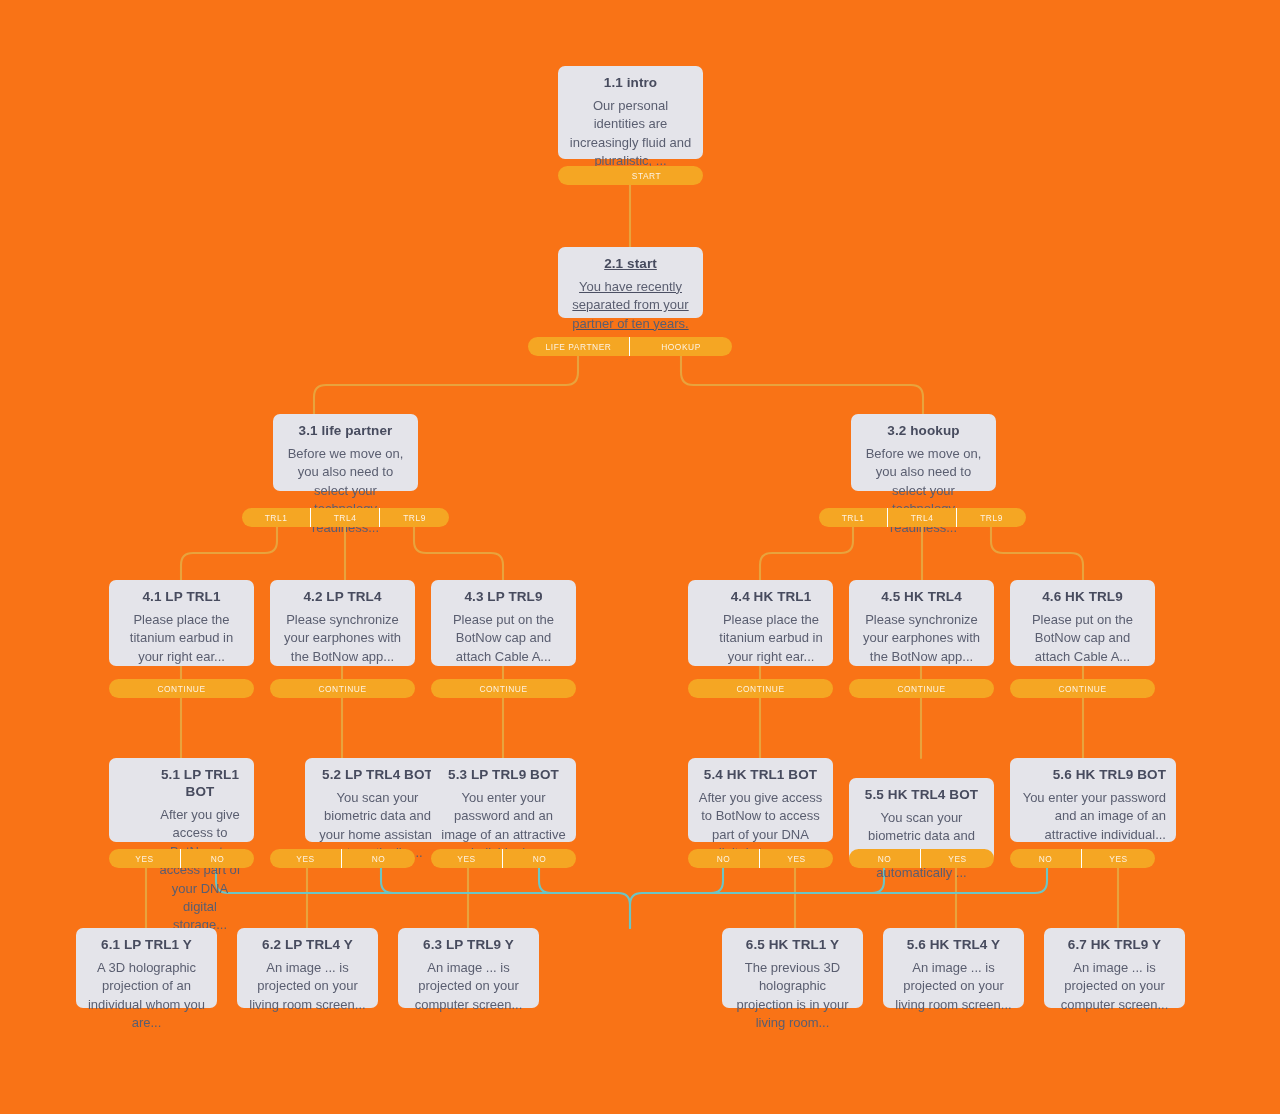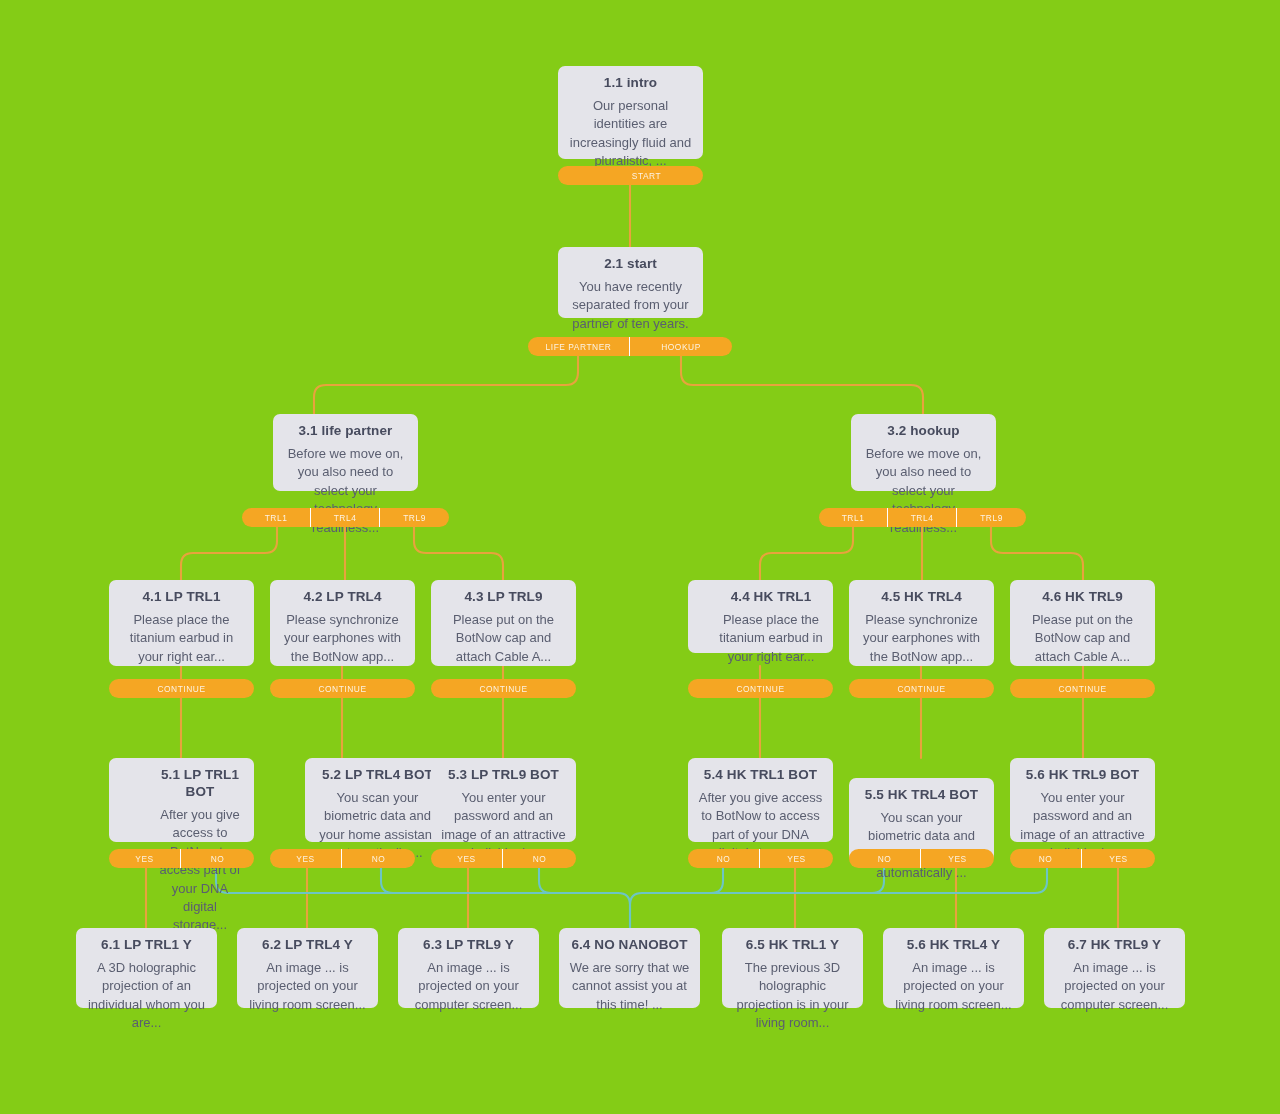--- a/index.html
+++ b/index.html
@@ -8,21 +8,21 @@
     background: #ffffff;
   }
   body {
     font-family: "Liberation Sans", sans-serif;
     -webkit-font-smoothing: antialiased;
   }
   #canvas {
     position: relative;
     width: 1280px;
     height: 1114px;
-    background: #84cc16;
+    background: #f97316;
     overflow: hidden;
   }
   #wires {
     position: absolute;
     left: 0;
     top: 0;
     width: 1280px;
     height: 1114px;
     pointer-events: none;
   }
@@ -137,21 +137,21 @@
   </svg>
 
   <div class="node" style="left:558px; top:66px; width:145px; height:93px;">
     <div class="title">1.1 intro</div>
     <div class="body">Our personal identities are increasingly fluid and pluralistic, ...</div>
   </div>
   <div class="btnrow" style="left:558px; top:166px; width:145px;">
     <div class="btn" style="width:145px;padding-left:32px;">START</div>
   </div>
 
-  <div class="node" style="left:558px; top:247px; width:145px; height:71px;">
+  <div class="node" style="left:558px; top:247px; width:145px; height:71px;text-decoration:underline;">
     <div class="title">2.1 start</div>
     <div class="body">You have recently separated from your partner of ten years. ...</div>
   </div>
   <div class="btnrow" style="left:528px; top:337px; width:204px;">
     <div class="btn" style="width:102px;">LIFE PARTNER</div>
     <div class="btn" style="width:102px;">HOOKUP</div>
   </div>
 
   <div class="node" style="left:273px; top:414px; width:145px; height:77px;">
     <div class="title">3.1 life partner</div>
@@ -190,21 +190,21 @@
   </div>
 
   <div class="node" style="left:431px; top:580px; width:145px; height:86px;">
     <div class="title">4.3 LP TRL9</div>
     <div class="body">Please put on the BotNow cap and attach Cable A...</div>
   </div>
   <div class="btnrow" style="left:431px; top:679px; width:145px;">
     <div class="btn" style="width:145px;">CONTINUE</div>
   </div>
 
-  <div class="node" style="left:688px; top:580px; width:145px; height:73px;padding-left:31px;">
+  <div class="node" style="left:688px; top:580px; width:145px; height:86px;padding-left:31px;">
     <div class="title">4.4 HK TRL1</div>
     <div class="body">Please place the titanium earbud in your right ear...</div>
   </div>
   <div class="btnrow" style="left:688px; top:679px; width:145px;">
     <div class="btn" style="width:145px;">CONTINUE</div>
   </div>
 
   <div class="node" style="left:849px; top:580px; width:145px; height:86px;">
     <div class="title">4.5 HK TRL4</div>
     <div class="body">Please synchronize your earphones with the BotNow app...</div>
@@ -259,21 +259,21 @@
 
   <div class="node" style="left:849px; top:758px; width:145px; height:84px;margin-top:20px;">
     <div class="title">5.5 HK TRL4 BOT</div>
     <div class="body">You scan your biometric data and your home assistant automatically ...</div>
   </div>
   <div class="btnrow" style="left:849px; top:849px; width:145px;">
     <div class="btn" style="width:72px;">NO</div>
     <div class="btn" style="width:73px;">YES</div>
   </div>
 
-  <div class="node" style="left:1010px; top:758px; width:145px; height:84px;">
+  <div class="node" style="left:1010px; top:758px; width:166px; height:84px;text-align:right;">
     <div class="title">5.6 HK TRL9 BOT</div>
     <div class="body">You enter your password and an image of an attractive individual...</div>
   </div>
   <div class="btnrow" style="left:1010px; top:849px; width:145px;">
     <div class="btn" style="width:72px;">NO</div>
     <div class="btn" style="width:73px;">YES</div>
   </div>
 
   <div class="node" style="left:76px; top:928px; width:141px; height:80px;">
     <div class="title">6.1 LP TRL1 Y</div>
@@ -283,24 +283,20 @@
   <div class="node" style="left:237px; top:928px; width:141px; height:80px;">
     <div class="title">6.2 LP TRL4 Y</div>
     <div class="body">An image ... is projected on your  living room screen...</div>
   </div>
 
   <div class="node" style="left:398px; top:928px; width:141px; height:80px;">
     <div class="title">6.3 LP TRL9 Y</div>
     <div class="body">An image ... is projected on your computer screen...</div>
   </div>
 
-  <div class="node" style="left:559px; top:928px; width:141px; height:80px;">
-    <div class="title">6.4 NO NANOBOT</div>
-    <div class="body">We are sorry that we cannot assist you at this time!  ...</div>
-  </div>
 
   <div class="node" style="left:722px; top:928px; width:141px; height:80px;">
     <div class="title">6.5 HK TRL1 Y</div>
     <div class="body">The previous 3D holographic projection is in your living room...</div>
   </div>
 
   <div class="node" style="left:883px; top:928px; width:141px; height:80px;">
     <div class="title">5.6 HK TRL4 Y</div>
     <div class="body">An image ... is projected on your  living room screen...</div>
   </div>

